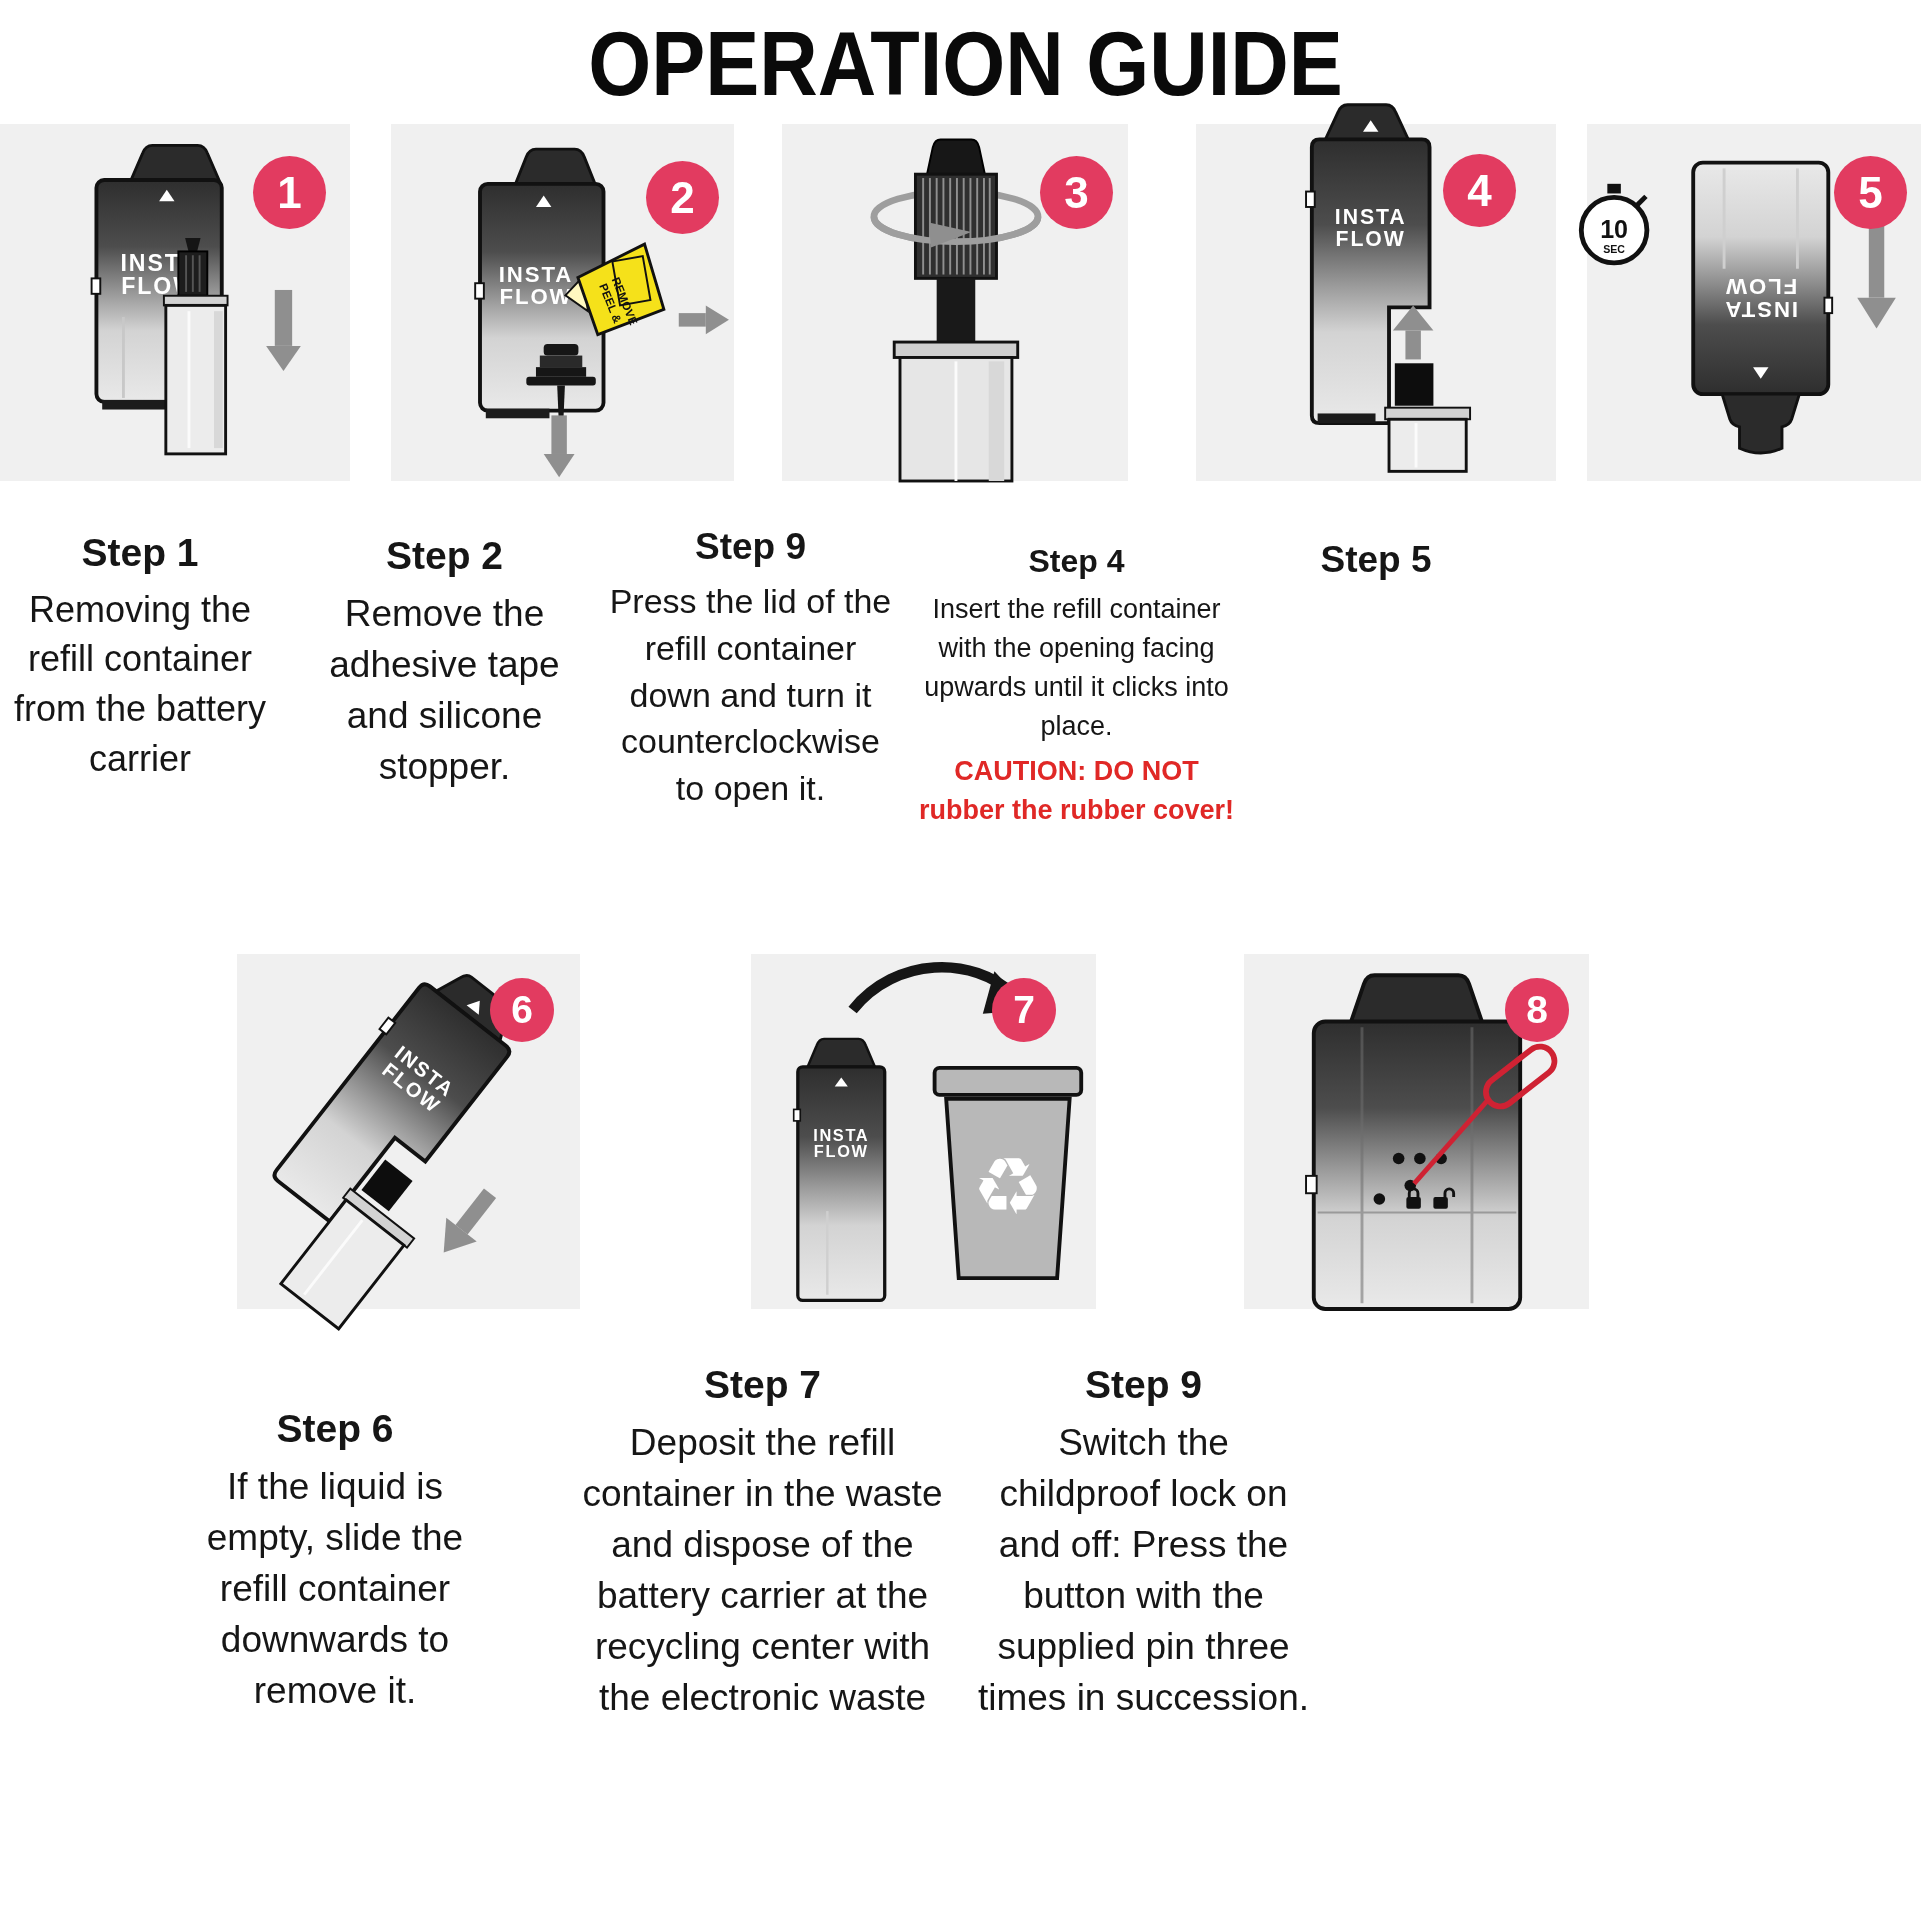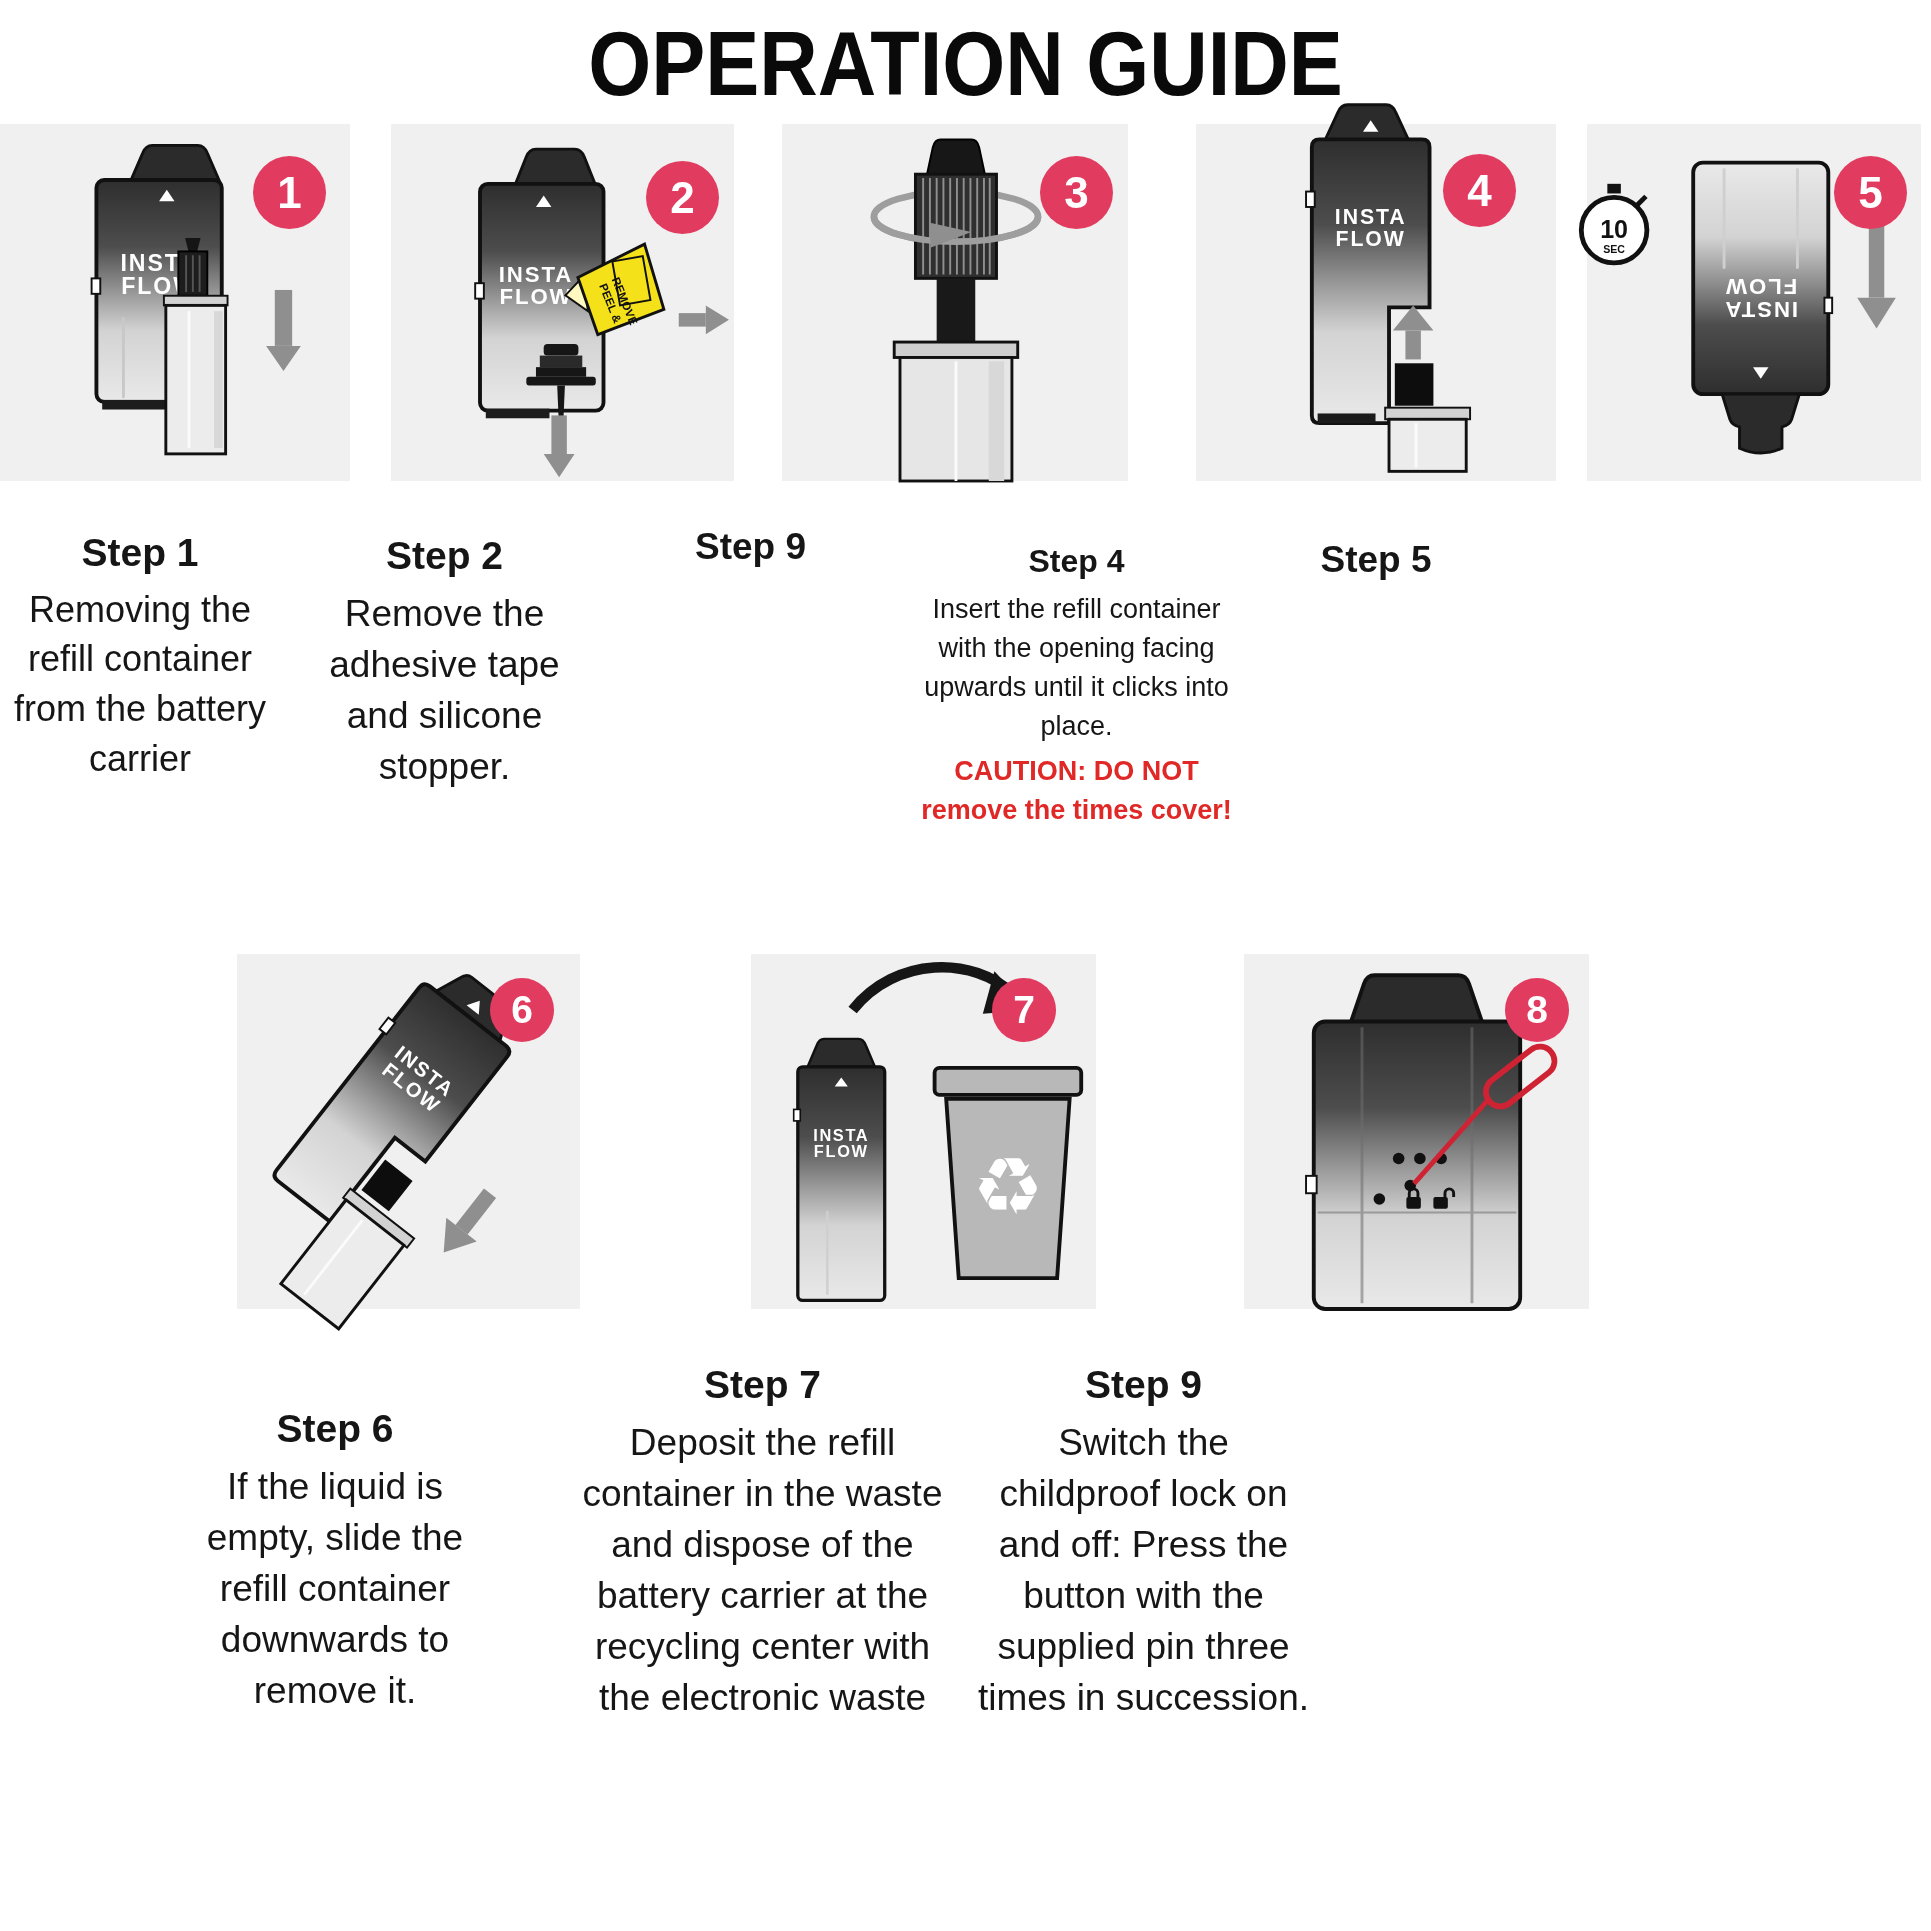--- a/index.html
+++ b/index.html
@@ -231,25 +231,26 @@
 <div class="caption c1" style="left:0px;top:531px;width:280px;">
   <div class="h">Step 1</div>
   <div class="desc">Removing the refill container from the battery carrier</div>
 </div>
 <div class="caption c2" style="left:314px;top:534px;width:261px;">
   <div class="h">Step 2</div>
   <div class="desc">Remove the adhesive tape and silicone stopper.</div>
 </div>
 <div class="caption c3" style="left:608px;top:526px;width:285px;">
   <div class="h">Step 9</div>
+  <div class="desc">Press the lid of the refill container down and turn it counterclockwise to open it.</div>
 </div>
 <div class="caption c4" style="left:917px;top:543px;width:319px;">
   <div class="h">Step 4</div>
   <div class="desc">Insert the refill container with the opening facing upwards until it clicks into place.</div>
-  <div class="desc caution">CAUTION: DO NOT remove the times cover!</div>
+  <div class="desc caution">CAUTION: DO NOT rubber the rubber cover!</div>
 </div>
 <div class="caption c5" style="left:1231px;top:539px;width:290px;">
   <div class="h">Step 5</div>
 </div>
 
 
 
 
 <div class="panel" style="left:237px;top:954px;width:343px;height:355px;">
   <svg width="343" height="355" viewBox="0 0 355 368">

